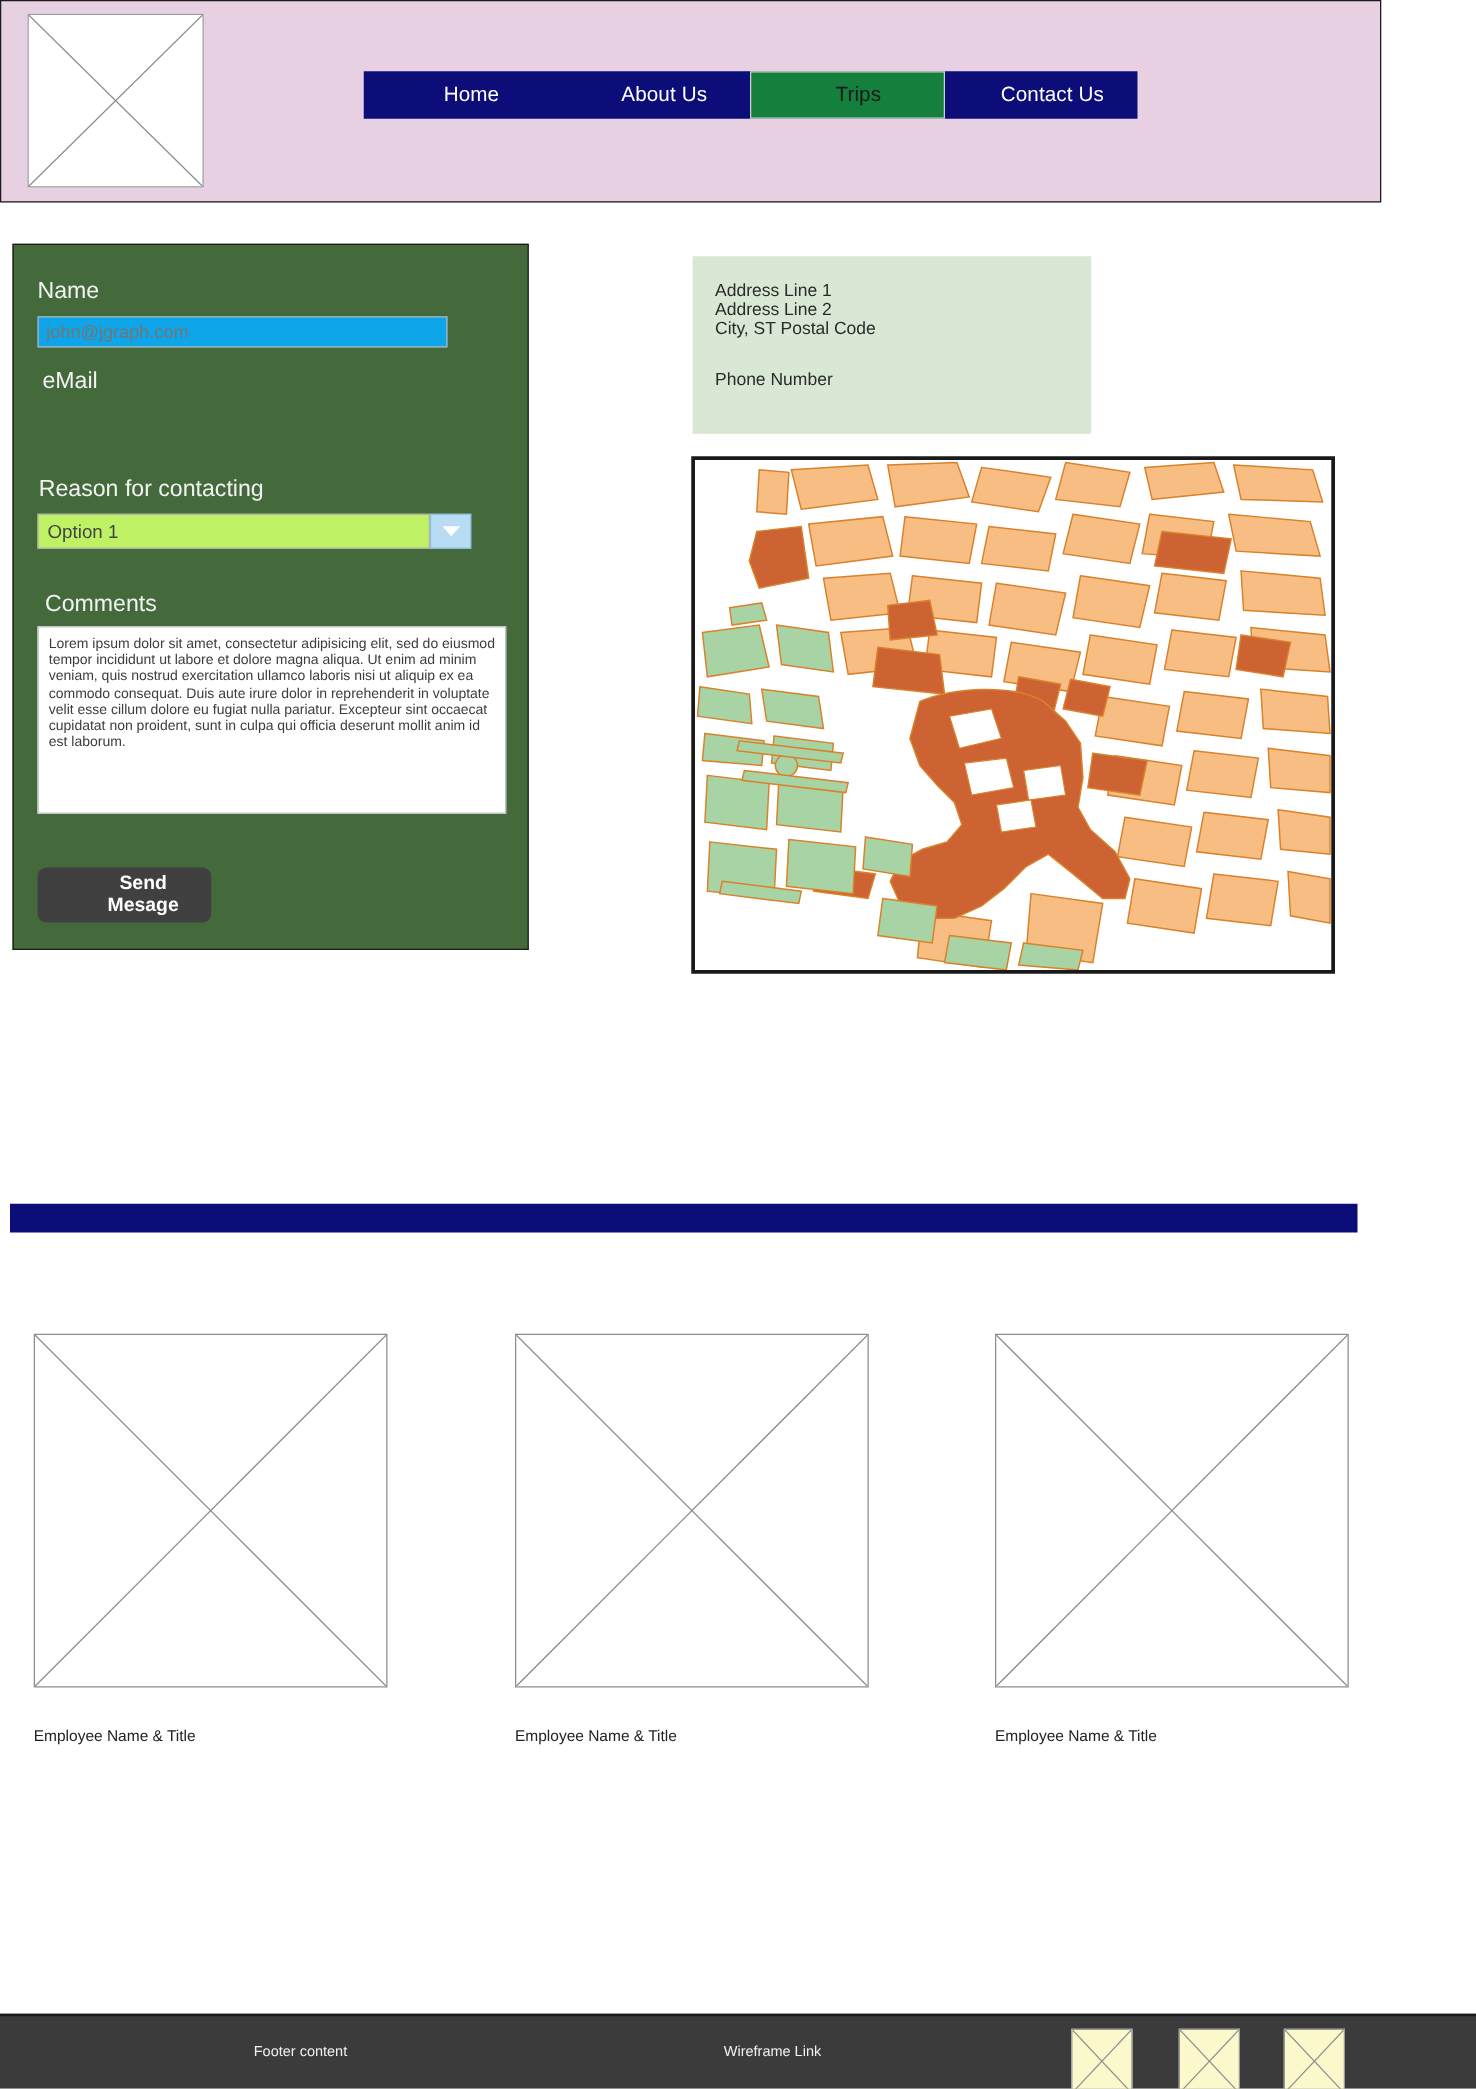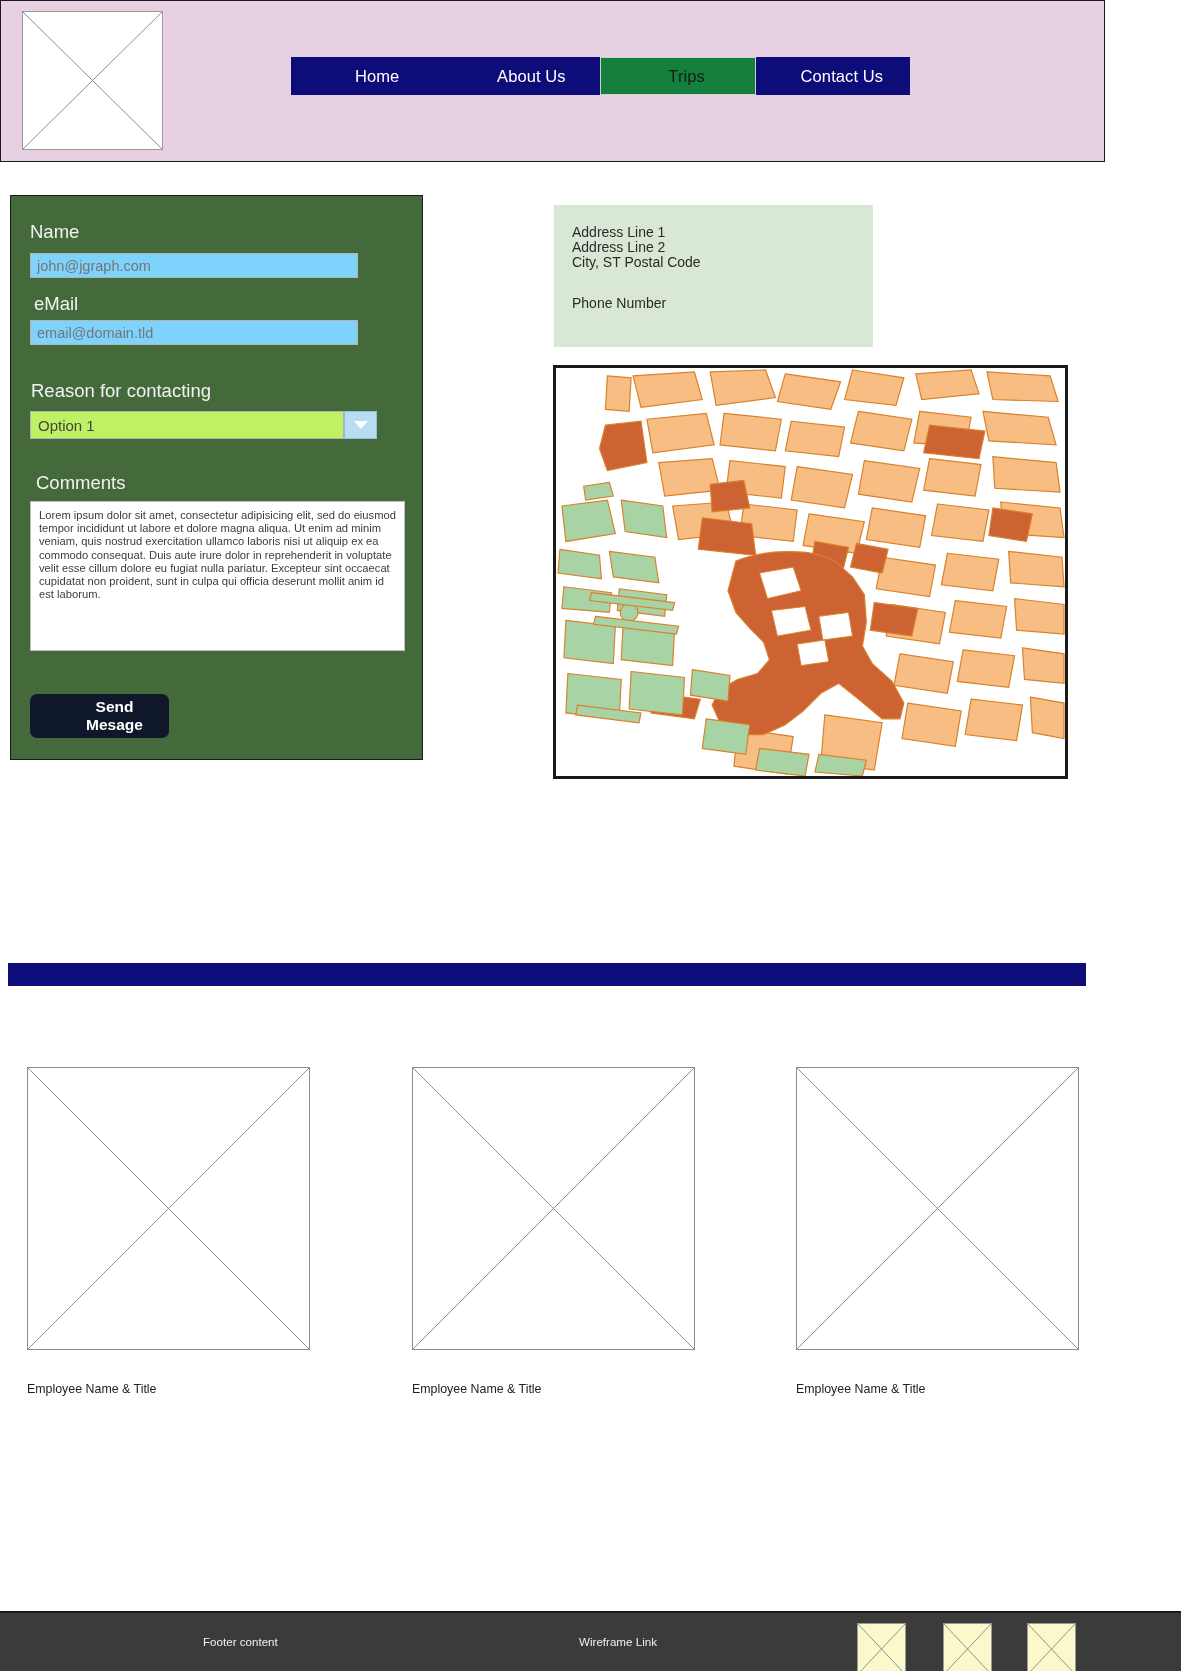--- a/index.html
+++ b/index.html
@@ -75,21 +75,21 @@
     font-size: 18.5px;
     white-space: nowrap;
   }
   .lbl-name     { left: 19px; top: 25px; }
   .lbl-email    { left: 23px; top: 97px; }
   .lbl-reason   { left: 20px; top: 184px; }
   .lbl-comments { left: 25px; top: 276px; }
 
   .text-input {
     position: absolute;
-    background: #7dd3fc;
+    background: #0ea5e9;
     border: 1px solid #b4b4b4;
     box-sizing: border-box;
     font-family: "Liberation Sans", sans-serif;
     font-size: 14.5px;
     color: #444444;
     padding: 0 6px;
     outline: none;
   }
   .inp-name  { left: 19px; top: 57px;  width: 328px; height: 25px; }
   .inp-email { left: 19px; top: 124px; width: 328px; height: 25px; }
@@ -145,21 +145,21 @@
     resize: none;
     overflow: hidden;
     font-family: "Liberation Sans", sans-serif;
     outline: none;
   }
 
   .send-btn {
     position: absolute;
     left: 19px; top: 498px;
     width: 139px; height: 44px;
-    background: #0f172a;
+    background: #404040;
     border: none;
     border-radius: 7px;
     color: #ffffff;
     font-size: 15.5px;
     font-weight: bold;
     font-family: "Liberation Sans", sans-serif;
     cursor: pointer;
     padding-left: 36px;
   }
 
@@ -277,21 +277,20 @@
     </div>
   </nav>
 </div>
 
 <div class="form-panel">
 
   <div class="form-label lbl-name">Name</div>
   <input class="text-input inp-name" type="text" placeholder="john@jgraph.com" style="">
 
   <div class="form-label lbl-email">eMail</div>
-  <input class="text-input inp-email" type="text" placeholder="email@domain.tld" style="">
 
   <div class="form-label lbl-reason">Reason for contacting</div>
   <div class="select-wrap">
     <div class="select-face">Option 1</div>
     <div class="select-arrow">
         <i></i>
       </div>
   </div>
 
   <div class="form-label lbl-comments">Comments</div>

